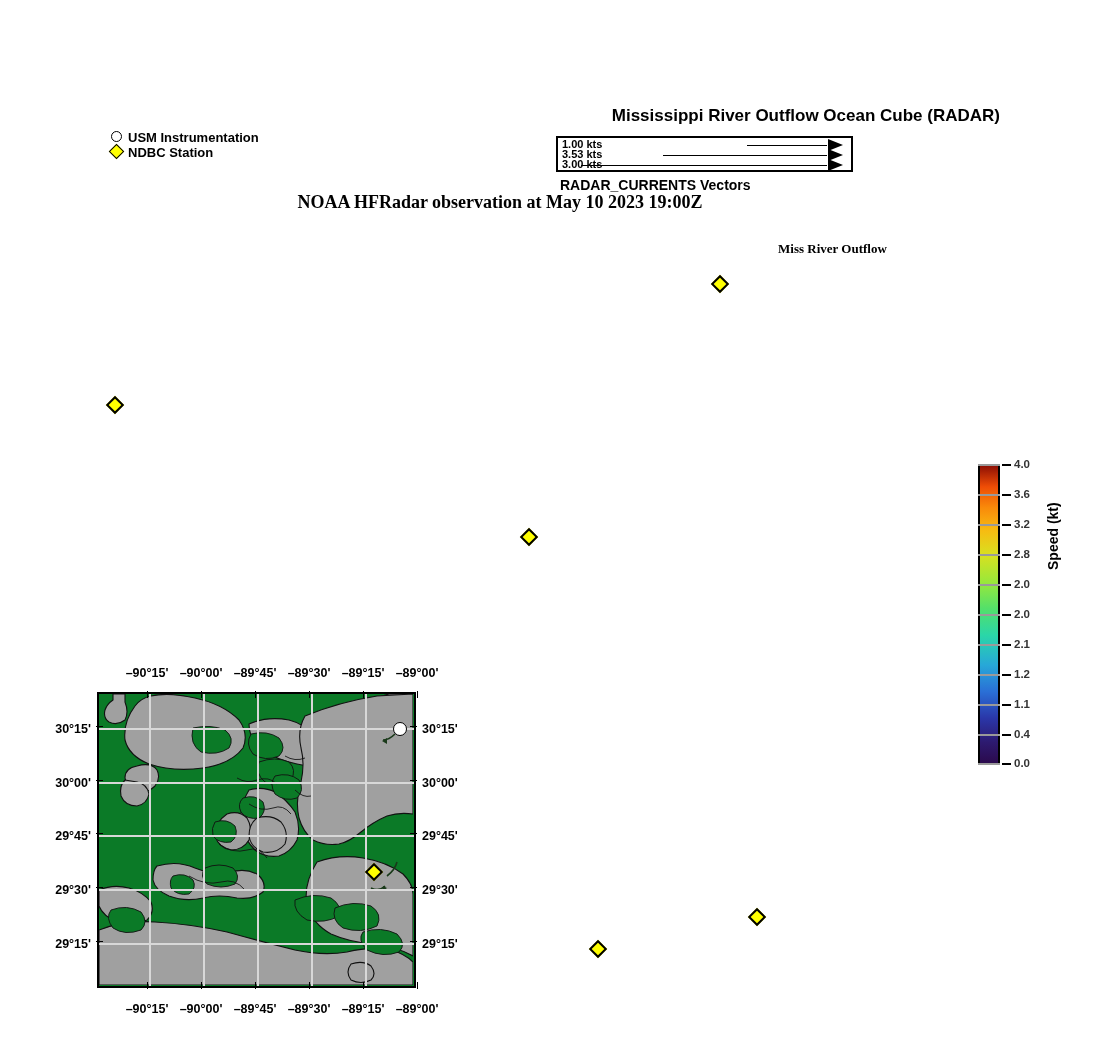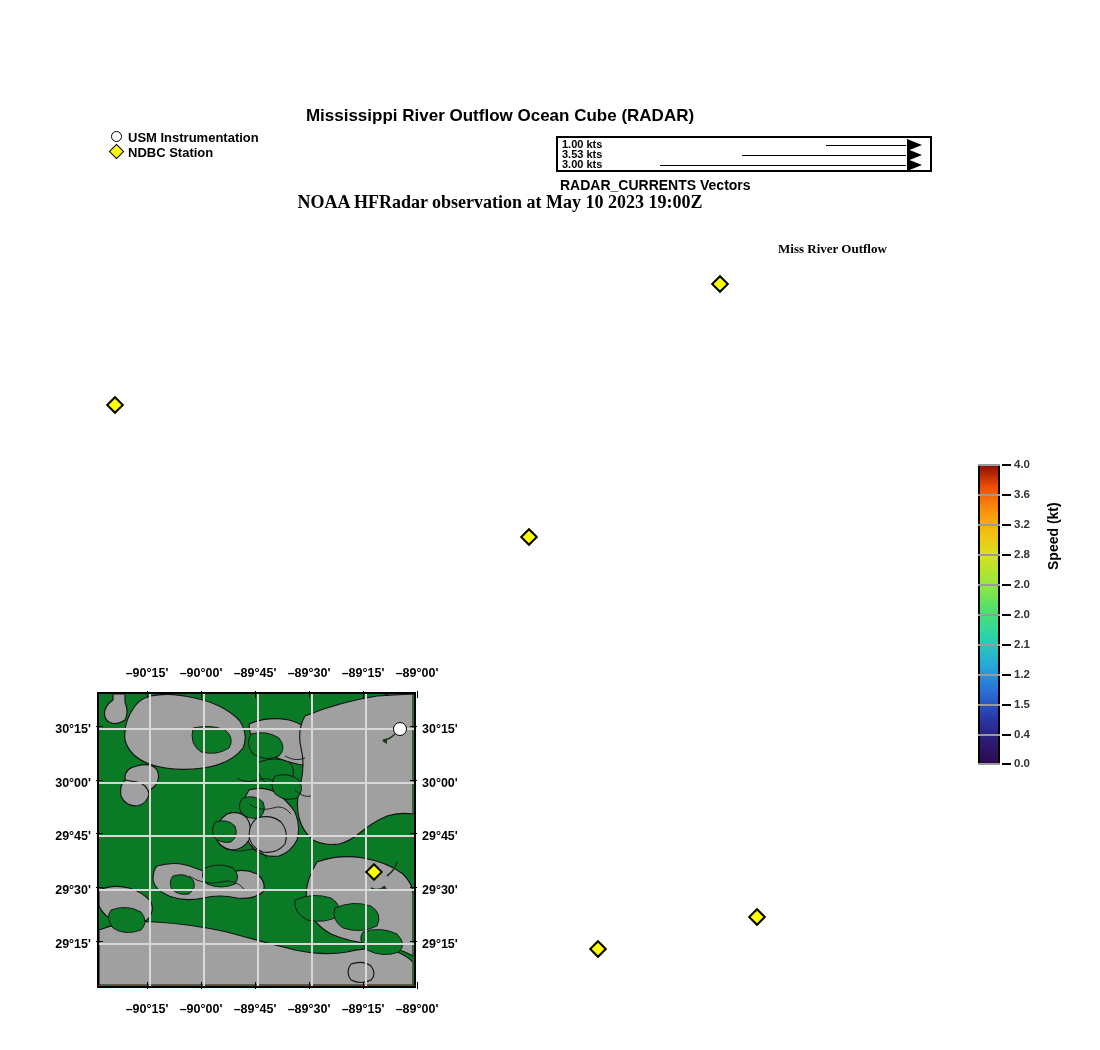--- a/index.html
+++ b/index.html
@@ -2,21 +2,21 @@
 <html><head>
 <meta charset="utf-8">
 <style>
   html,body{margin:0;padding:0;background:#ffffff;}
   body{width:1100px;height:1050px;position:relative;overflow:hidden;
        font-family:"Liberation Sans",sans-serif;color:#000;}
 
   .abs{position:absolute;}
 
   
-  #main-title{left:0;top:106px;width:1000px;text-align:center;
+  #main-title{left:0;top:106px;width:1000px;text-align:right;
     font-family:"Liberation Sans",sans-serif;font-weight:bold;font-size:17px;
     letter-spacing:0px;}
   #subtitle{left:0;top:192px;width:1000px;text-align:center;
     font-family:"Liberation Serif",serif;font-weight:bold;font-size:18px;}
   #corner-label{left:778px;top:193px;font-family:"Liberation Serif",serif;
     font-weight:bold;font-size:13px;margin-top:48px;}
 
   
   #station-legend{left:110px;top:130px;}
   .leg-row{display:flex;align-items:center;height:15px;}
@@ -24,21 +24,21 @@
     margin-left:3px;line-height:15px;}
   .sym-wrap{width:15px;height:15px;position:relative;}
 
   .circ-sym{position:absolute;left:1px;top:1px;width:11px;height:11px;
     border-radius:50%;background:#ffffff;border:1.6px solid #000;box-sizing:border-box;}
   .diam-sym{position:absolute;left:1px;top:1px;width:11px;height:11px;
     background:#ffff00;border:1.6px solid #000;box-sizing:border-box;
     transform:rotate(45deg);}
 
   
-  #vector-legend{left:556px;top:136px;width:376px;height:36px;
+  #vector-legend{left:556px;top:136px;width:297px;height:36px;
     border:2px solid #000;background:#fff;box-sizing:border-box;}
   .vec-row{position:absolute;left:0;width:100%;height:12px;}
   .vec-label{position:absolute;left:4px;top:-1px;font-size:11px;font-weight:bold;
     font-family:"Liberation Sans",sans-serif;line-height:12px;}
   .vec-shaft{position:absolute;height:0;border-top:1.3px solid #000;top:6px;}
   .vec-head{position:absolute;top:0px;width:0;height:0;
     border-top:6px solid transparent;border-bottom:6px solid transparent;
     border-left:15px solid #000;}
   #vector-caption{left:560px;top:177px;font-size:14px;font-weight:bold;
     font-family:"Liberation Sans",sans-serif;}
@@ -319,17 +319,17 @@
   <div class="cb-tick" style="top:299px"></div>
 
   <div class="cb-lab" style="top:0px">4.0</div>
   <div class="cb-lab" style="top:30px">3.6</div>
   <div class="cb-lab" style="top:60px">3.2</div>
   <div class="cb-lab" style="top:90px">2.8</div>
   <div class="cb-lab" style="top:120px">2.0</div>
   <div class="cb-lab" style="top:150px">2.0</div>
   <div class="cb-lab" style="top:180px">2.1</div>
   <div class="cb-lab" style="top:210px">1.2</div>
-  <div class="cb-lab" style="top:240px">1.5</div>
+  <div class="cb-lab" style="top:240px">1.1</div>
   <div class="cb-lab" style="top:270px">0.4</div>
   <div class="cb-lab" style="top:299px">0.0</div>
 </div>
 <div class="abs" id="colorbar-title">Speed (kt)</div>
 
 </body></html>

